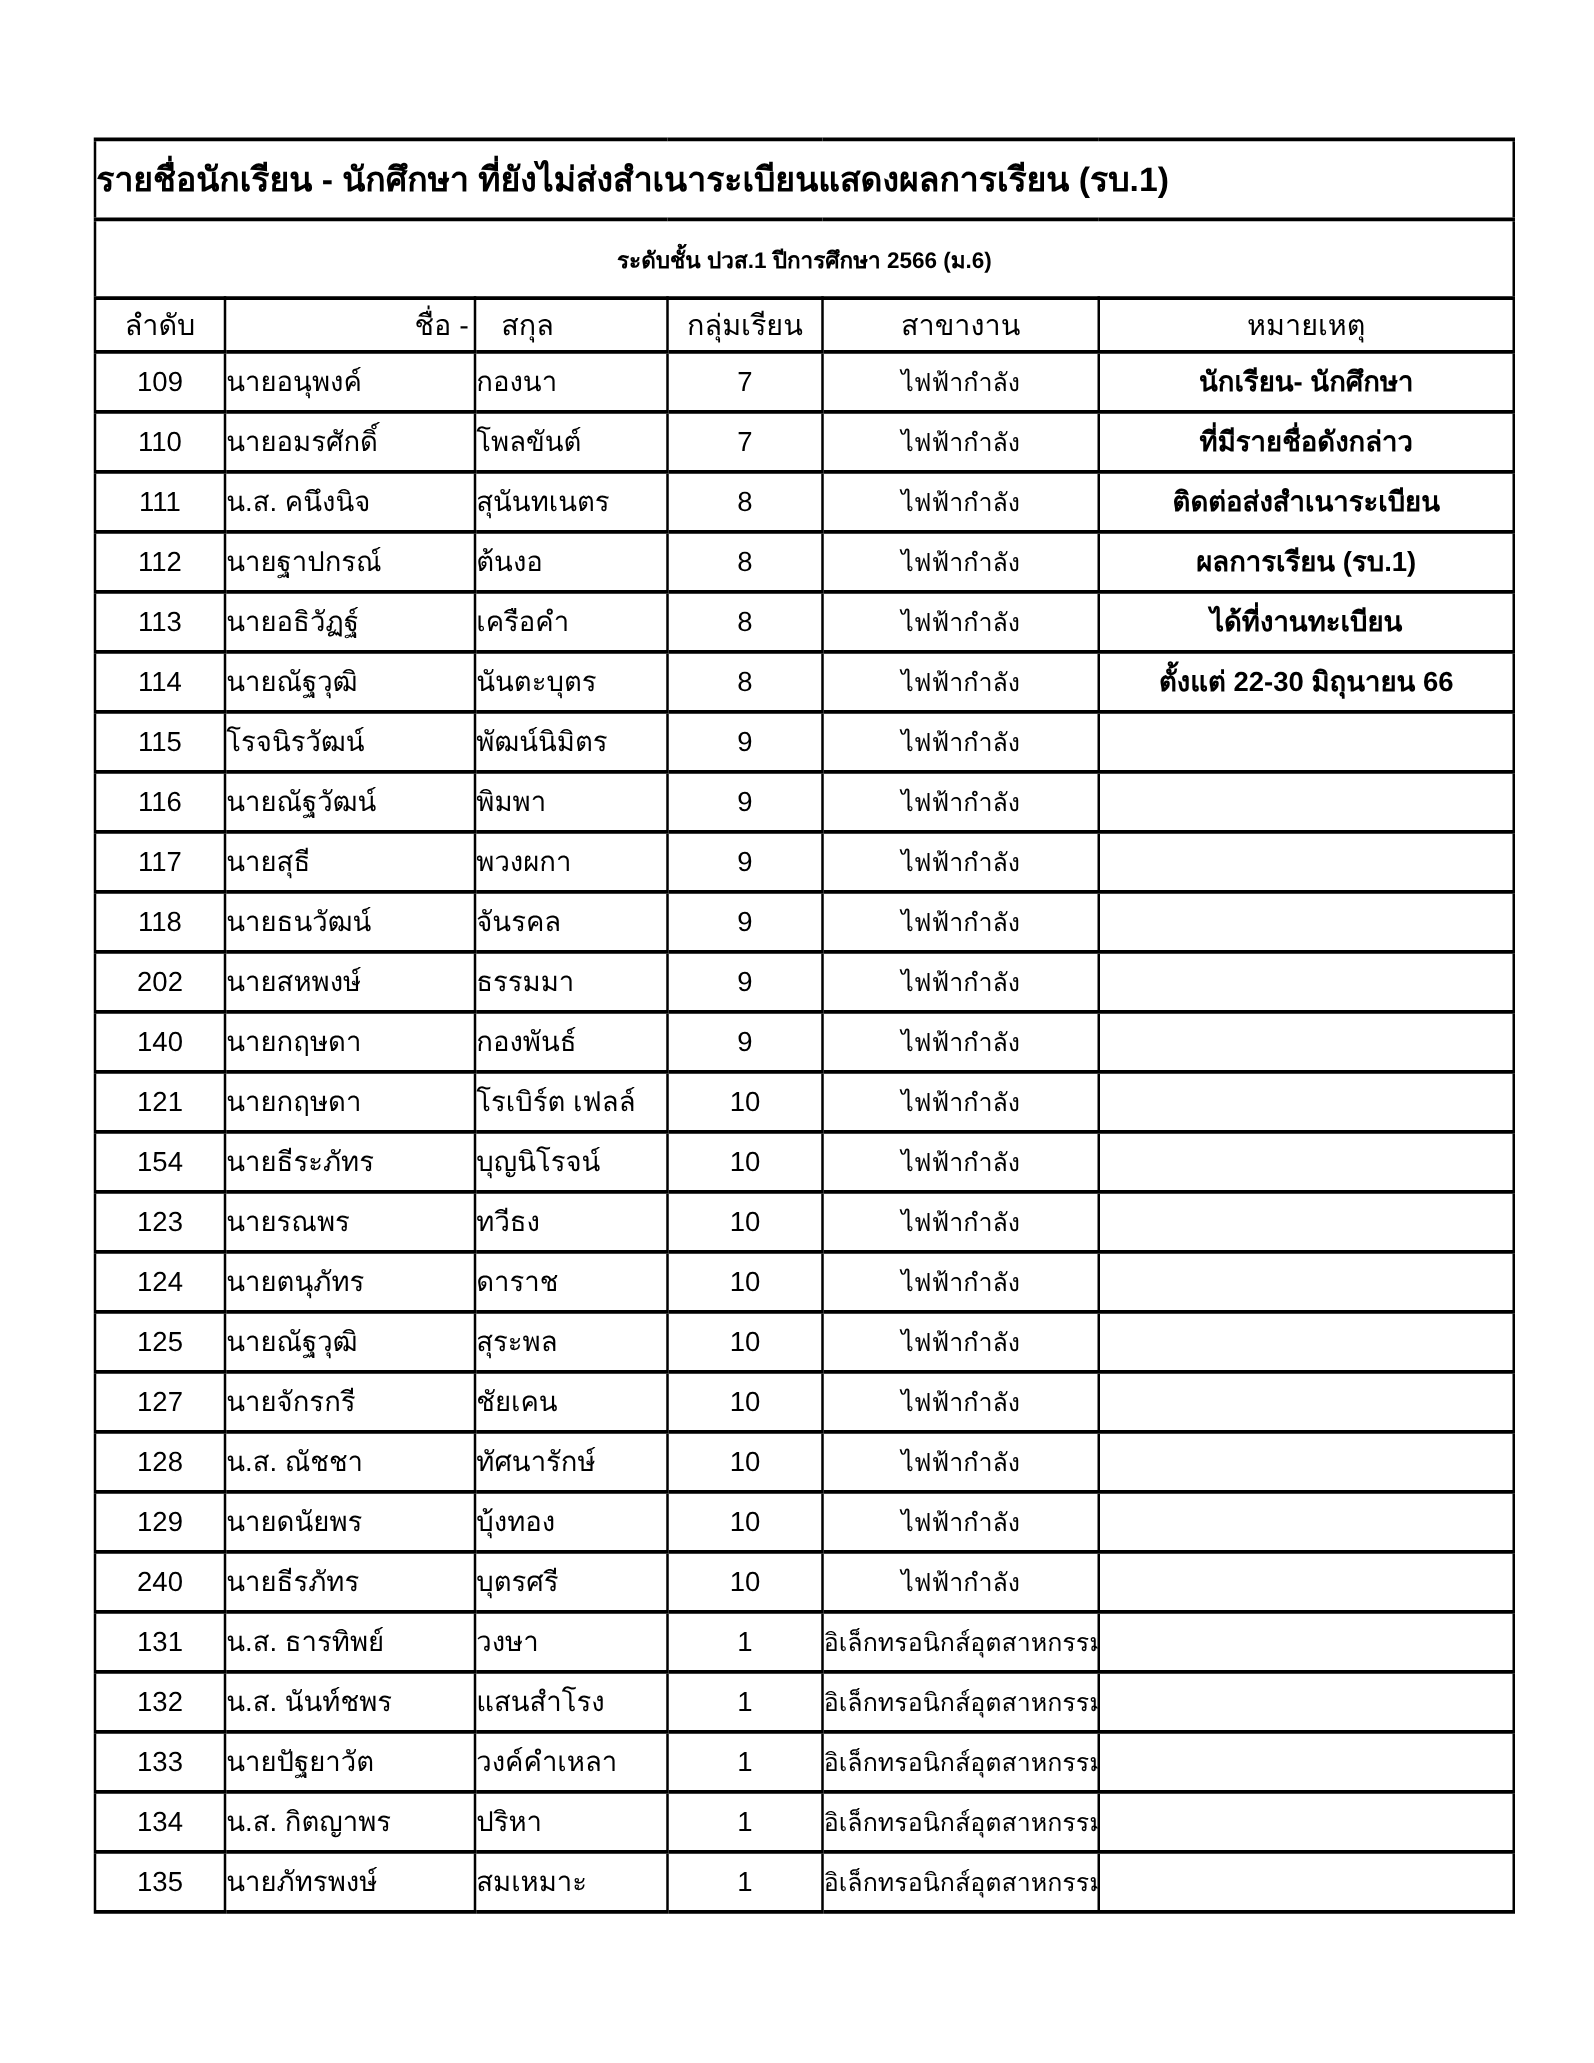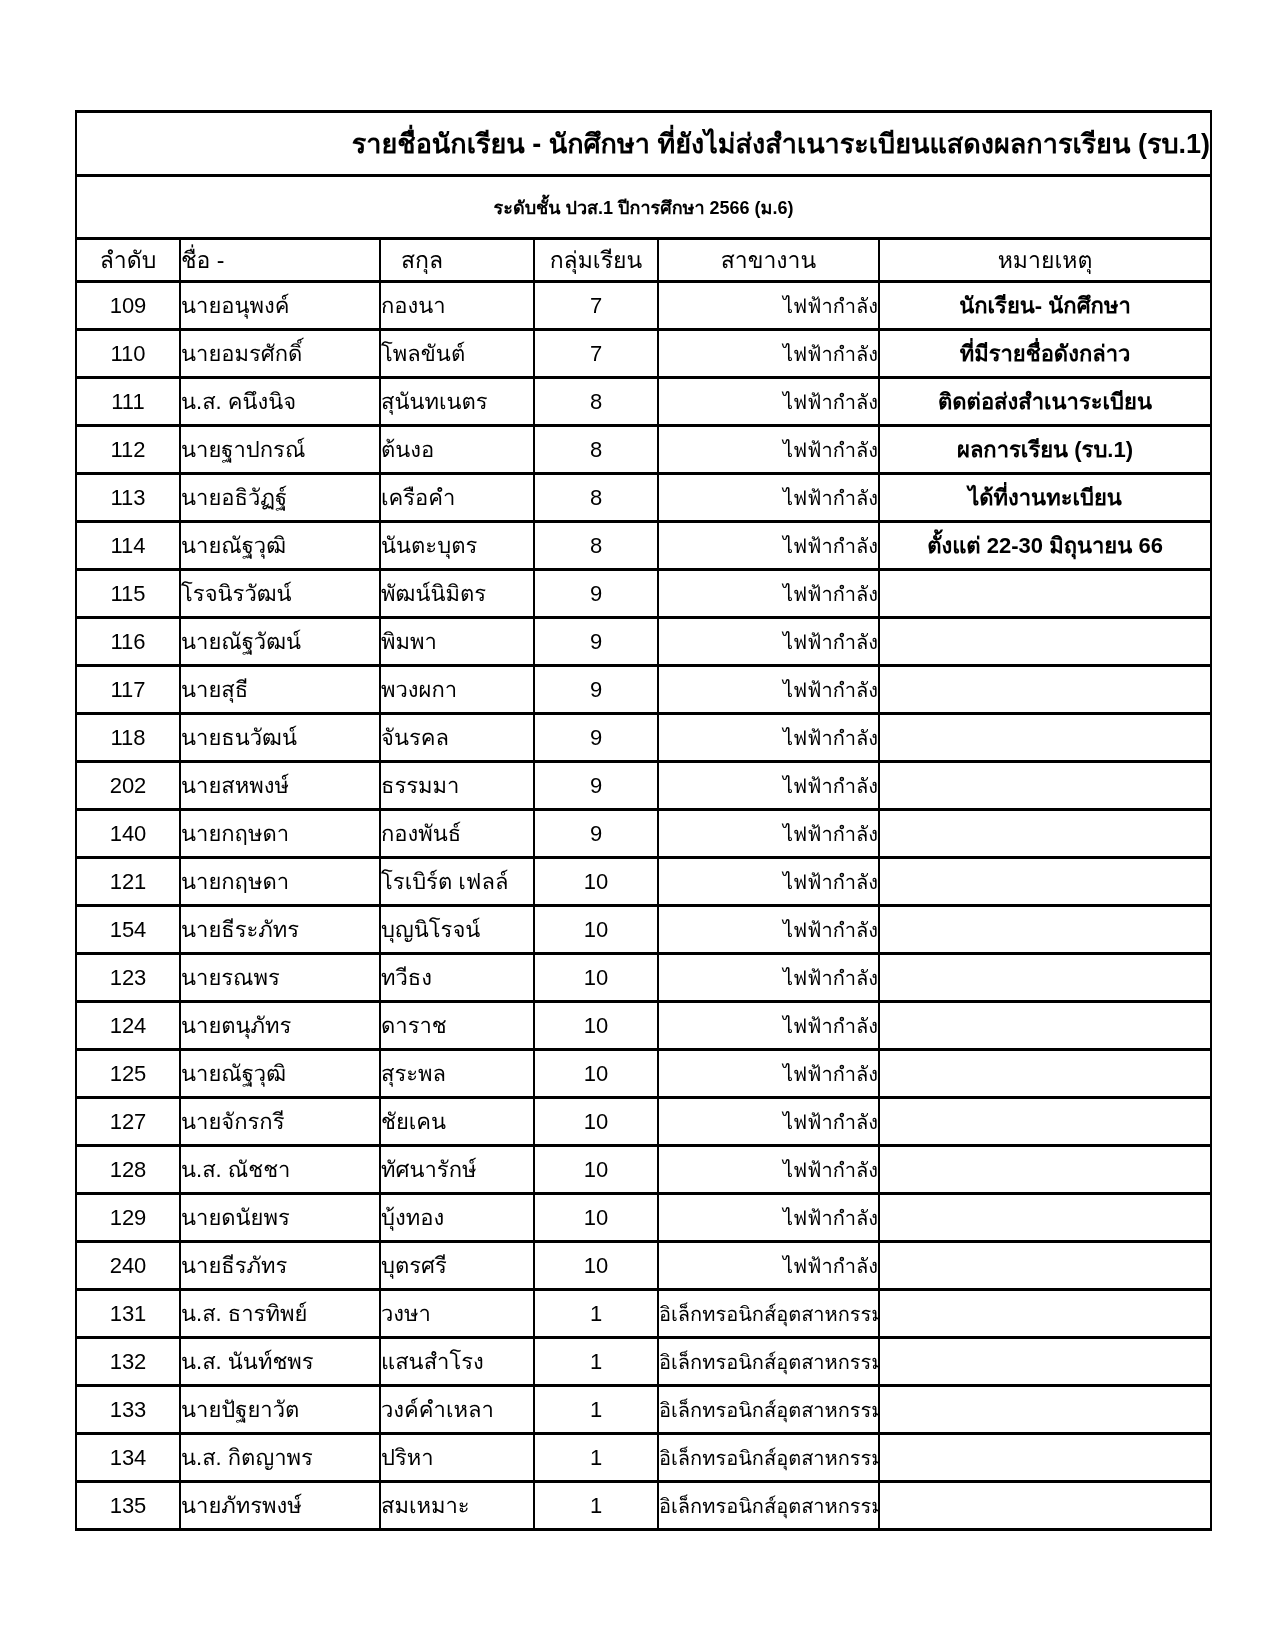--- a/index.html
+++ b/index.html
@@ -33,42 +33,42 @@
     border-bottom: 3px solid #000;
     padding: 0;
     vertical-align: middle;
     overflow: hidden;
     white-space: nowrap;
   }
   tr.title-row th {
     height: 61px;
     font-size: 27px;
     font-weight: bold;
-    text-align: right;
+    text-align: left;
   }
   tr.subtitle-row th {
     height: 60px;
     font-size: 18px;
     font-weight: bold;
     text-align: center;
   }
   tr.header-row th {
     height: 40px;
     font-size: 23px;
     font-weight: normal;
     text-align: center;
   }
-  tr.header-row th.h-first-name { text-align: left; padding-right: 16px; }
+  tr.header-row th.h-first-name { text-align: right; padding-right: 4px; }
   tr.header-row th.h-last-name  { text-align: left;  padding-left: 20px; }
   tbody tr td { height: 45px; font-size: 22px; }
   td.col-no      { text-align: center; }
   td.col-name    { text-align: left; padding-left: 7px; }
   td.col-surname { text-align: left; padding-left: 7px; }
   td.col-group   { text-align: center; }
-  td.col-program { text-align: right; font-size: 20px; }
+  td.col-program { text-align: center; font-size: 20px; }
   td.col-remark  { text-align: center; font-weight: bold; }
 </style>
 </head>
 <body>
 
 <div class="page">
   <table class="doc-table">
     <colgroup>
       <col style="width:104px">
       <col style="width:200px">

